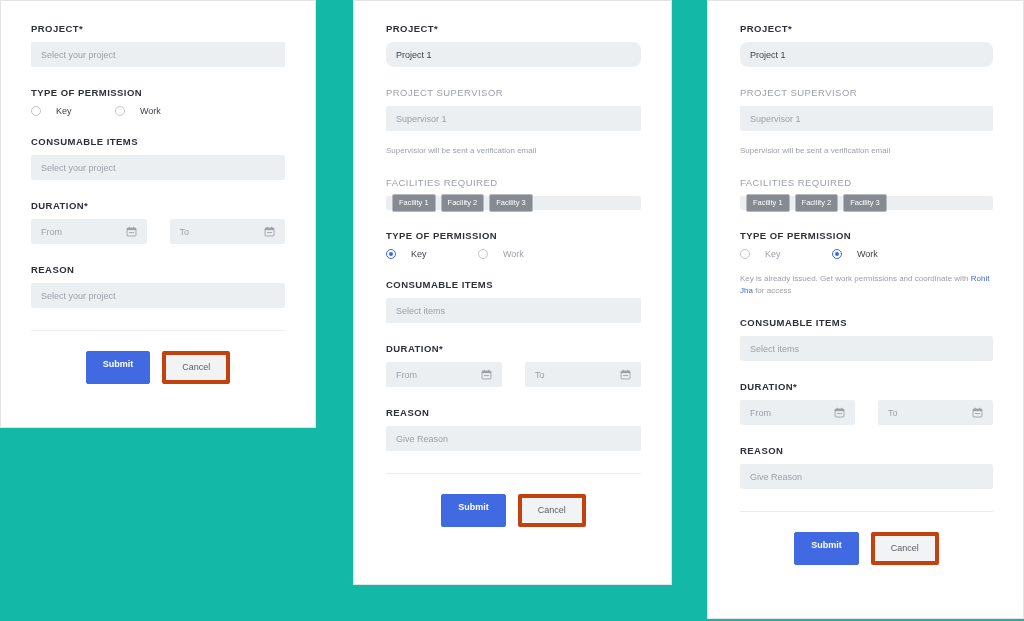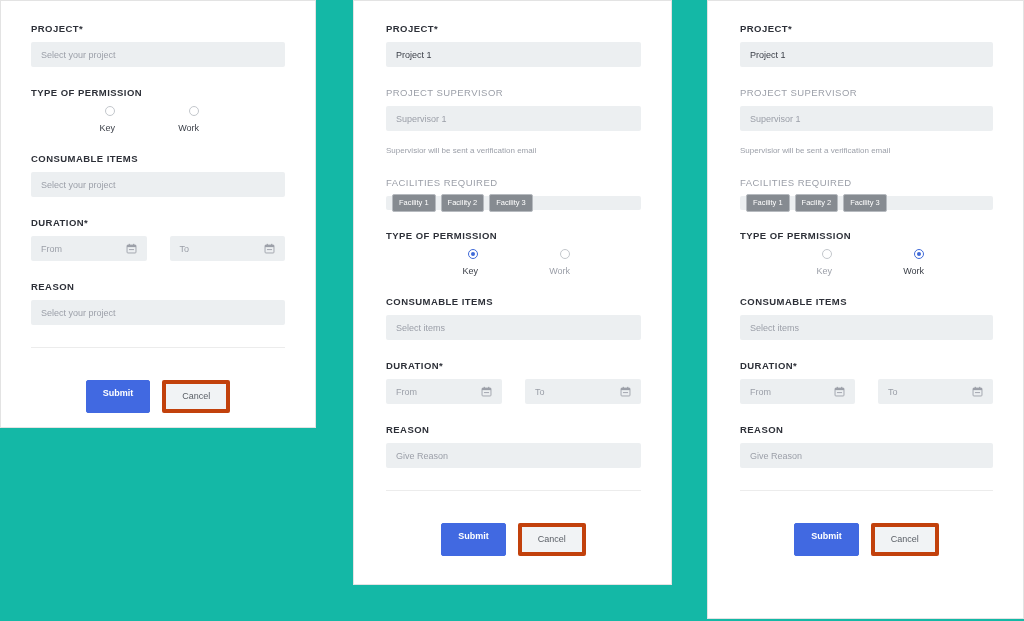--- a/index.html
+++ b/index.html
@@ -58,21 +58,21 @@
     background: #eceff1;
     border: none;
     border-radius: 2px;
     display: flex;
     align-items: center;
     padding: 8px 10px;
     font-size: 9px;
     color: #9b9fa8;
     position: relative;
   }
-  .input.filled { color: #3c4049; }
+  .input.filled { color: #3c4049; border-radius: 8px; }
 
   .helper {
     font-size: 8px;
     color: #9b9fa8;
     margin-top: 14px;
     line-height: 12px;
   }
   .helper a, .helper .link {
     color: #4169e1;
     text-decoration: none;
@@ -100,24 +100,23 @@
   }
 
   
   .radio-row {
     display: flex;
     align-items: center;
     margin-top: 2px;
   }
   .radio-opt {
     display: flex;
-    align-items: flex-end;
-    gap: 7px;
+    align-items: flex-start;
+    gap: 15px;
     width: 84px;
-    flex-direction: column;
   }
   #panel-2 .radio-opt, #panel-3 .radio-opt { width: 92px; }
   .radio-dot {
     width: 10px; height: 10px;
     border-radius: 50%;
     border: 1px solid #c3c7cc;
     background: #fff;
     flex: 0 0 auto;
     position: relative;
   }
@@ -158,21 +157,20 @@
     margin-top: 20px;
   }
   .btn {
     font-size: 9px;
     font-weight: bold;
     padding: 7px 16px;
     border-radius: 2px;
     cursor: pointer;
     border: 1px solid transparent;
     line-height: 11px;
-    margin-top: 12px;
   }
   .btn-primary {
     background: #4169e1;
     color: #ffffff;
     border-color: #4169e1;
     min-width: 52px;
     text-align: center;
   }
   .btn-secondary {
     background: #f1f3f5;
@@ -394,20 +392,21 @@
         <div class="radio-row">
           <div class="radio-opt">
             <span class="radio-dot"></span>
             <span class="radio-label dim">Key</span>
           </div>
           <div class="radio-opt">
             <span class="radio-dot checked"></span>
             <span class="radio-label">Work</span>
           </div>
         </div>
+        <div class="helper"><span>Key is already issued. Get work permissions and coordinate with </span><span class="link">Rohit Jha</span><span> for access</span></div>
       </div>
 
       <div class="field">
         <div class="label">CONSUMABLE ITEMS</div>
         <div class="input">
           <span>Select items</span>
         </div>
       </div>
 
       <div class="field">

